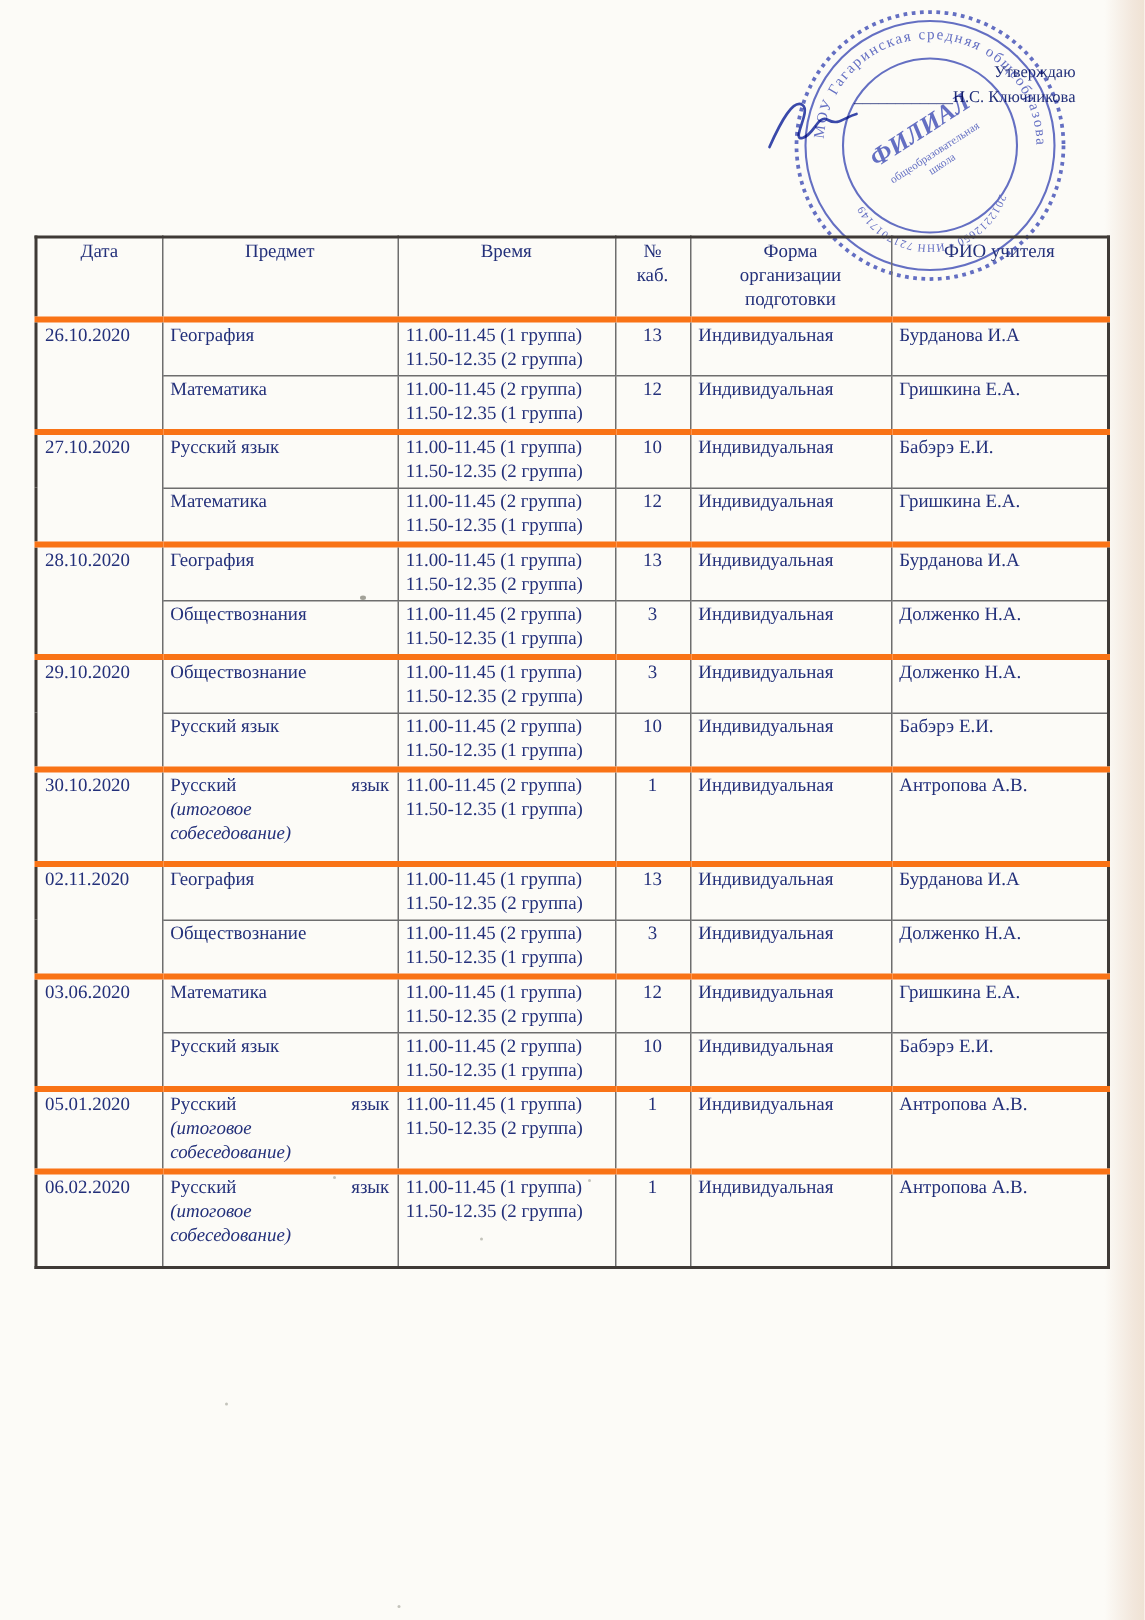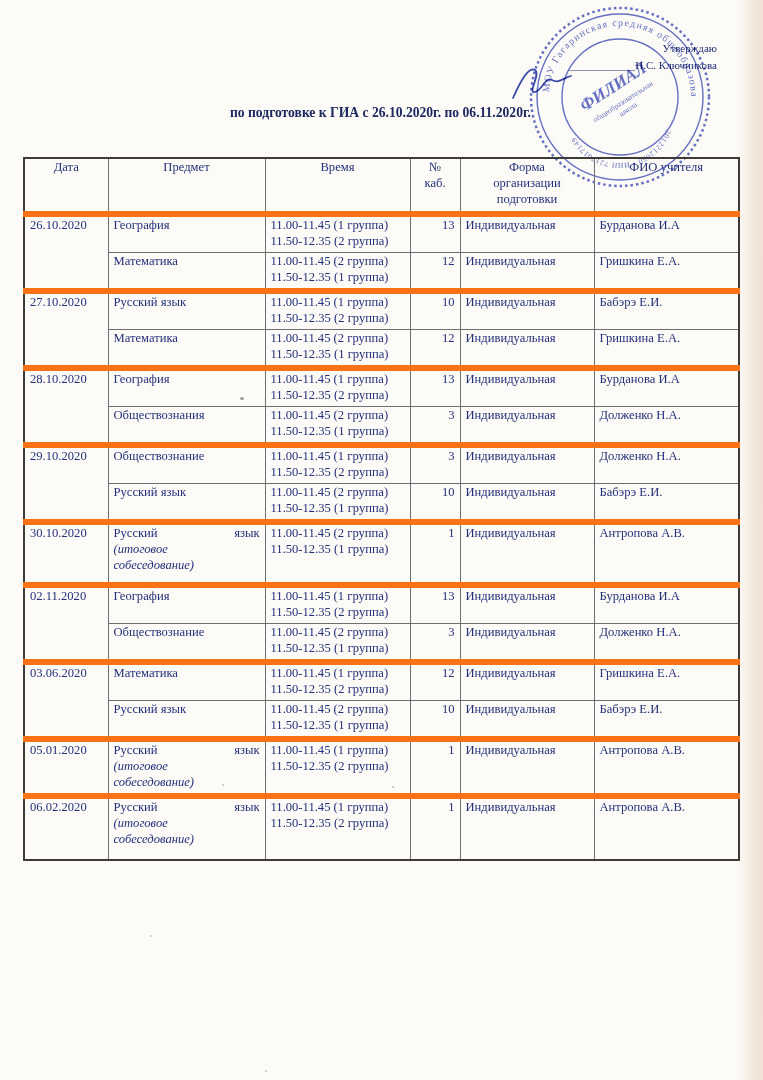--- a/index.html
+++ b/index.html
@@ -49,23 +49,23 @@
     border:1px solid var(--border-thin);
     vertical-align:top;padding:1px 5px 2px 5px;
     font-weight:normal;overflow:hidden;
   }
   table.schedule{border:2px solid var(--border-thick);}
   thead th{
     vertical-align:middle;text-align:center;padding:3px 2px;
     white-space:pre-line;height:49px;
     border-bottom:2px solid var(--border-thick);
   }
-  tr.grp>td{border-top:6px solid #f97316;}
+  tr.grp>td{border-top:4px solid #f97316;}
   .c-time{white-space:pre-line;}
-  .c-cab{text-align:right;}
+  .c-cab{text-align:center;}
   .h33{height:33px;} .h32{height:32px;} .h36{height:36px;} .h35{height:35px;}
   .h63{height:63px;} .h52{height:52px;} .h64{height:64px;}
   .tall-subj .sub1{display:block;text-align:justify;text-align-last:justify;}
   .tall-subj .sub2{display:block;width:104px;font-style:italic;}
   
   .speck{position:absolute;border-radius:50%;background:#8b8b80;opacity:.5;}
 </style>
 </head>
 <body>
 
@@ -95,21 +95,20 @@
     <text x="112" y="103" text-anchor="middle" font-size="7.5" font-family="Liberation Serif, serif">общеобразовательная</text>
     <text x="112" y="112" text-anchor="middle" font-size="7.5" font-family="Liberation Serif, serif">школа</text>
   </g>
 </svg>
 
 <svg class="signature" viewBox="0 0 90 46">
   <path d="M8 38 C 16 20, 24 6, 30 10 C 36 14, 22 34, 30 32 C 38 30, 40 16, 47 20 C 54 24, 58 18, 66 16" fill="none" stroke="#3a4ab0" stroke-width="1.8" stroke-linecap="round"></path>
 </svg>
 
 <div class="doc-title">
-  <div>по подготовке к ГИА с 26.10.2020г. по 06.11.2020г.</div>
 </div>
 
 <table class="schedule">
   <colgroup>
     <col style="width:84px">
       <col style="width:157px">
       <col style="width:145px">
     <col style="width:50px">
       <col style="width:134px">
       <col style="width:145px">

